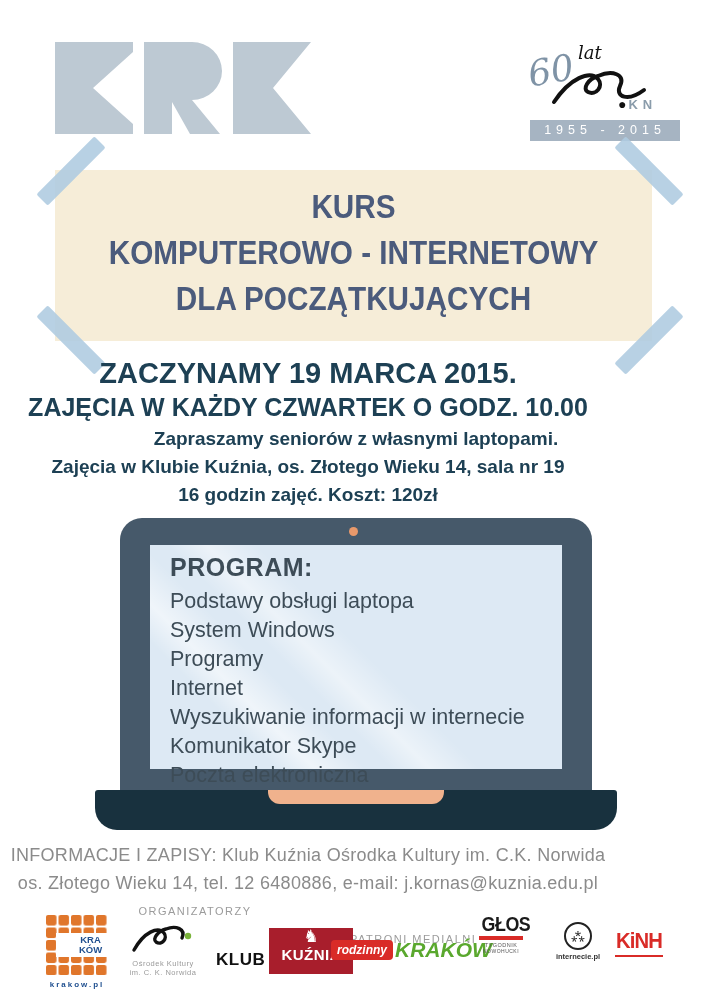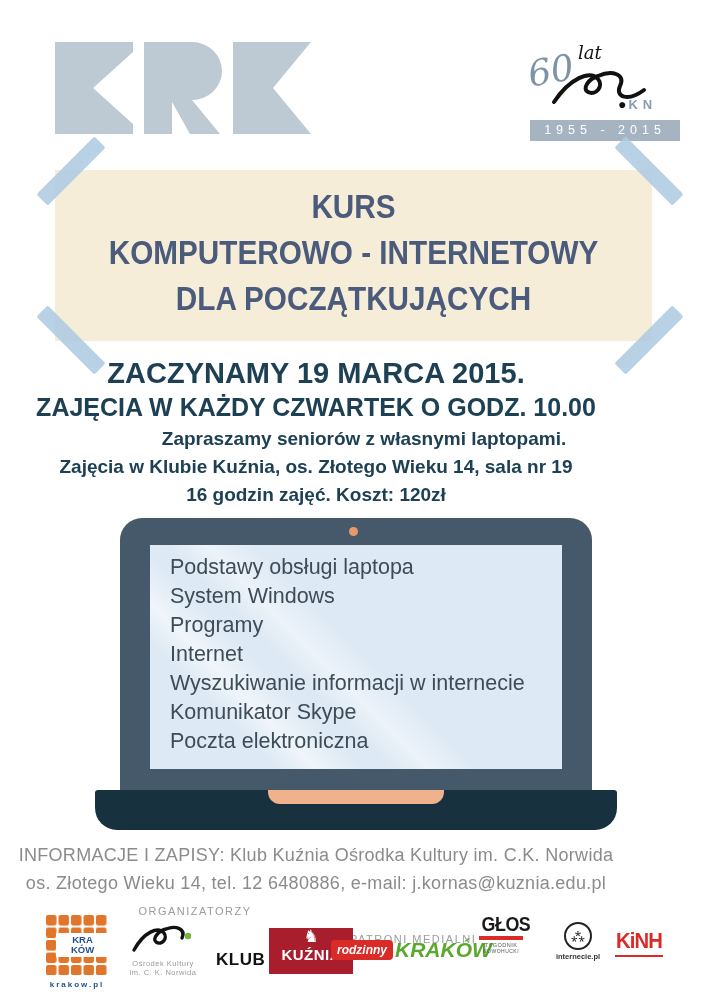--- a/index.html
+++ b/index.html
@@ -2,21 +2,21 @@
 <html><head>
 <meta charset="utf-8">
 <style>
   html,body{margin:0;padding:0;background:#e9e9e9;}
   .poster{
     position:relative; width:707px; height:1000px; margin:0 auto;
     background:#ffffff; overflow:hidden;
     font-family:"Liberation Sans", sans-serif;
   }
   .abs{position:absolute;}
-  .ctr{left:12px; width:608px; text-align:center;}
+  .ctr{left:4px; width:608px; text-align:center;}
 
   
   .krk-logo{left:55px; top:42px;}
   .anniv{left:522px; top:36px; width:165px; height:110px;}
   .anniv .sixty{position:absolute; left:6px; top:14px; font-family:"DejaVu Serif", serif; font-style:italic; font-size:36px; color:#7f93a6; transform:rotate(-10deg);}
   .anniv .lat{position:absolute; left:56px; top:6px; font-family:"DejaVu Serif", serif; font-style:italic; font-size:18px; color:#111;}
   .anniv .okn{position:absolute; left:96px; top:60px; font-size:13px; font-weight:bold; color:#8a9cab; letter-spacing:5px;}
   .anniv .okn .dot{color:#111; font-size:14px; letter-spacing:2px;}
   .anniv .bar{position:absolute; left:8px; top:84px; width:150px; height:21px; background:#a6b4c2; color:#fff; font-size:12.5px; letter-spacing:5px; text-align:center; line-height:21px;}
 
@@ -55,21 +55,21 @@
   .contact{color:#8b8b8b; font-weight:400; letter-spacing:.3px;}
   .cl1{top:845px; font-size:18px;}
   .cl2{top:873px; font-size:18px;}
 
   
   .flabel{top:905px; font-size:11px; color:#9b9b9b; letter-spacing:1.5px;}
   .lab-org{left:120px; width:150px; text-align:center;}
   .lab-pat{left:350px; width:160px; text-align:left;margin-top:28px;}
 
   .krakow-logo{left:45px; top:915px; width:64px; text-align:center;}
-  .krakow-logo .center-lab{position:absolute; left:11px; top:18px; width:53px; background:#fff; color:#1f4f8f; font-size:9.5px; font-weight:800; line-height:10px; padding:2px 0;}
+  .krakow-logo .center-lab{position:absolute; left:11px; top:18px; width:53px; background:#fff; color:#1f4f8f; font-size:9.5px; font-weight:800; line-height:10px; padding:2px 8px;}
   .krakow-logo .url{margin-top:1px; color:#1f4f8f; font-size:8px; font-weight:700; letter-spacing:2px;}
 
   .norwid-logo{left:126px; top:920px; width:74px; text-align:center;}
   .norwid-logo .nl{font-size:7.5px; color:#9a9a9a; line-height:8.5px; letter-spacing:.5px;}
 
   .kuznia-logo{left:216px; top:928px; display:flex; align-items:flex-end; gap:4px;}
   .kuznia-logo .klub{font-size:17px; font-weight:900; color:#111; letter-spacing:.5px; padding-bottom:4px;}
   .kuznia-logo .redbox{width:84px; height:46px; background:#a81e2c; color:#fff; text-align:center; display:flex; flex-direction:column; justify-content:flex-end;}
   .kuznia-logo .horse{font-size:17px; line-height:18px; color:#fff;}
   .kuznia-logo .kuz{font-size:15px; font-weight:900; letter-spacing:.5px; padding-bottom:11px;}
@@ -129,20 +129,21 @@
   <div class="abs ctr info il1">ZACZYNAMY 19 MARCA 2015.</div>
   <div class="abs ctr info il2">ZAJĘCIA W KAŻDY CZWARTEK O GODZ. 10.00</div>
   <div class="abs ctr info il3">Zapraszamy seniorów z własnymi laptopami.</div>
   <div class="abs ctr info il4">Zajęcia w Klubie Kuźnia, os. Złotego Wieku 14, sala nr 19</div>
   <div class="abs ctr info il5">16 godzin zajęć. Koszt: 120zł</div>
 
   <div class="abs laptop-lid"></div>
   <div class="abs webcam"></div>
   <div class="abs laptop-screen"></div>
   <div class="abs screen-text">
+    <div class="prog">PROGRAM:</div>
     <div class="item">Podstawy obsługi laptopa</div>
     <div class="item">System Windows</div>
     <div class="item">Programy</div>
     <div class="item">Internet</div>
     <div class="item">Wyszukiwanie informacji w internecie</div>
     <div class="item">Komunikator Skype</div>
     <div class="item">Poczta elektroniczna</div>
   </div>
   <div class="abs laptop-base">
     <div class="notch"></div>

